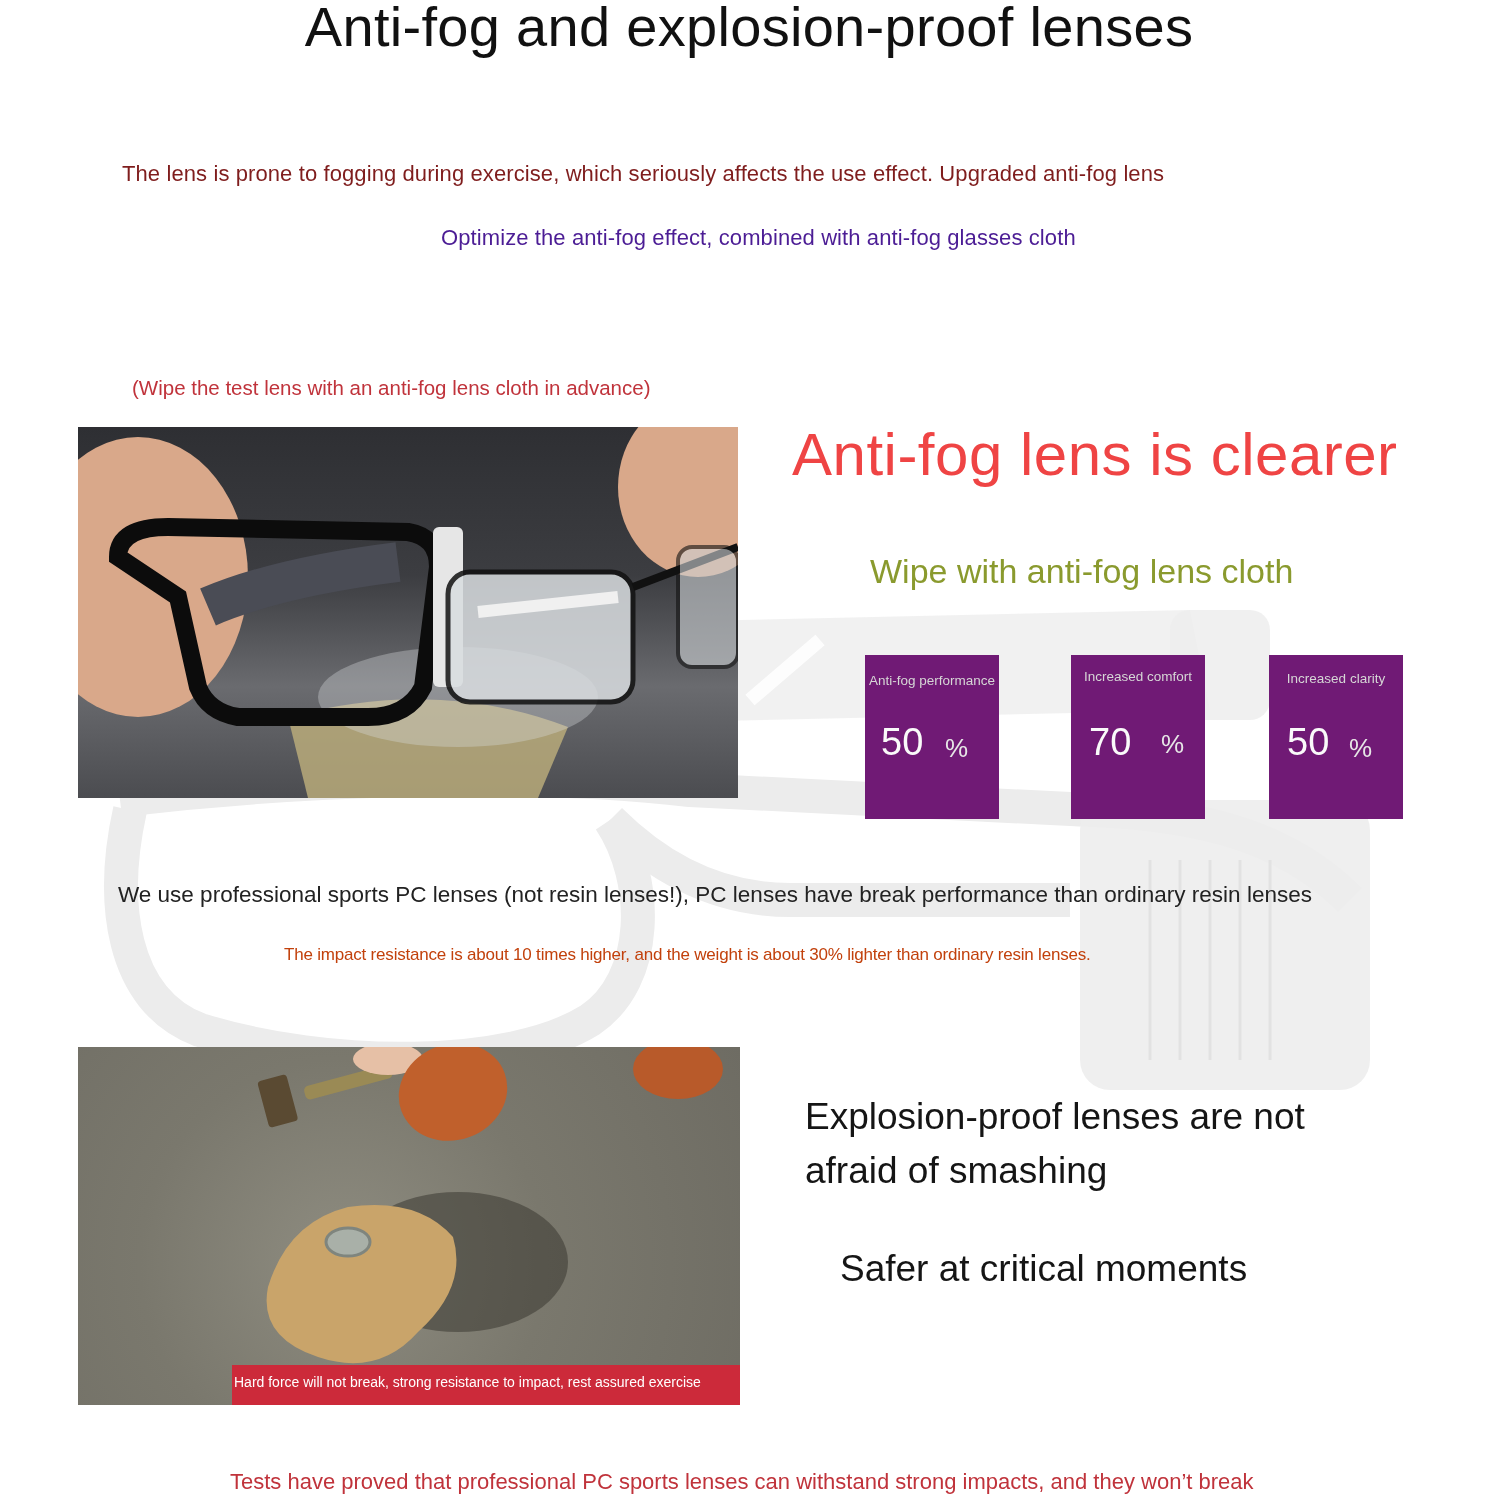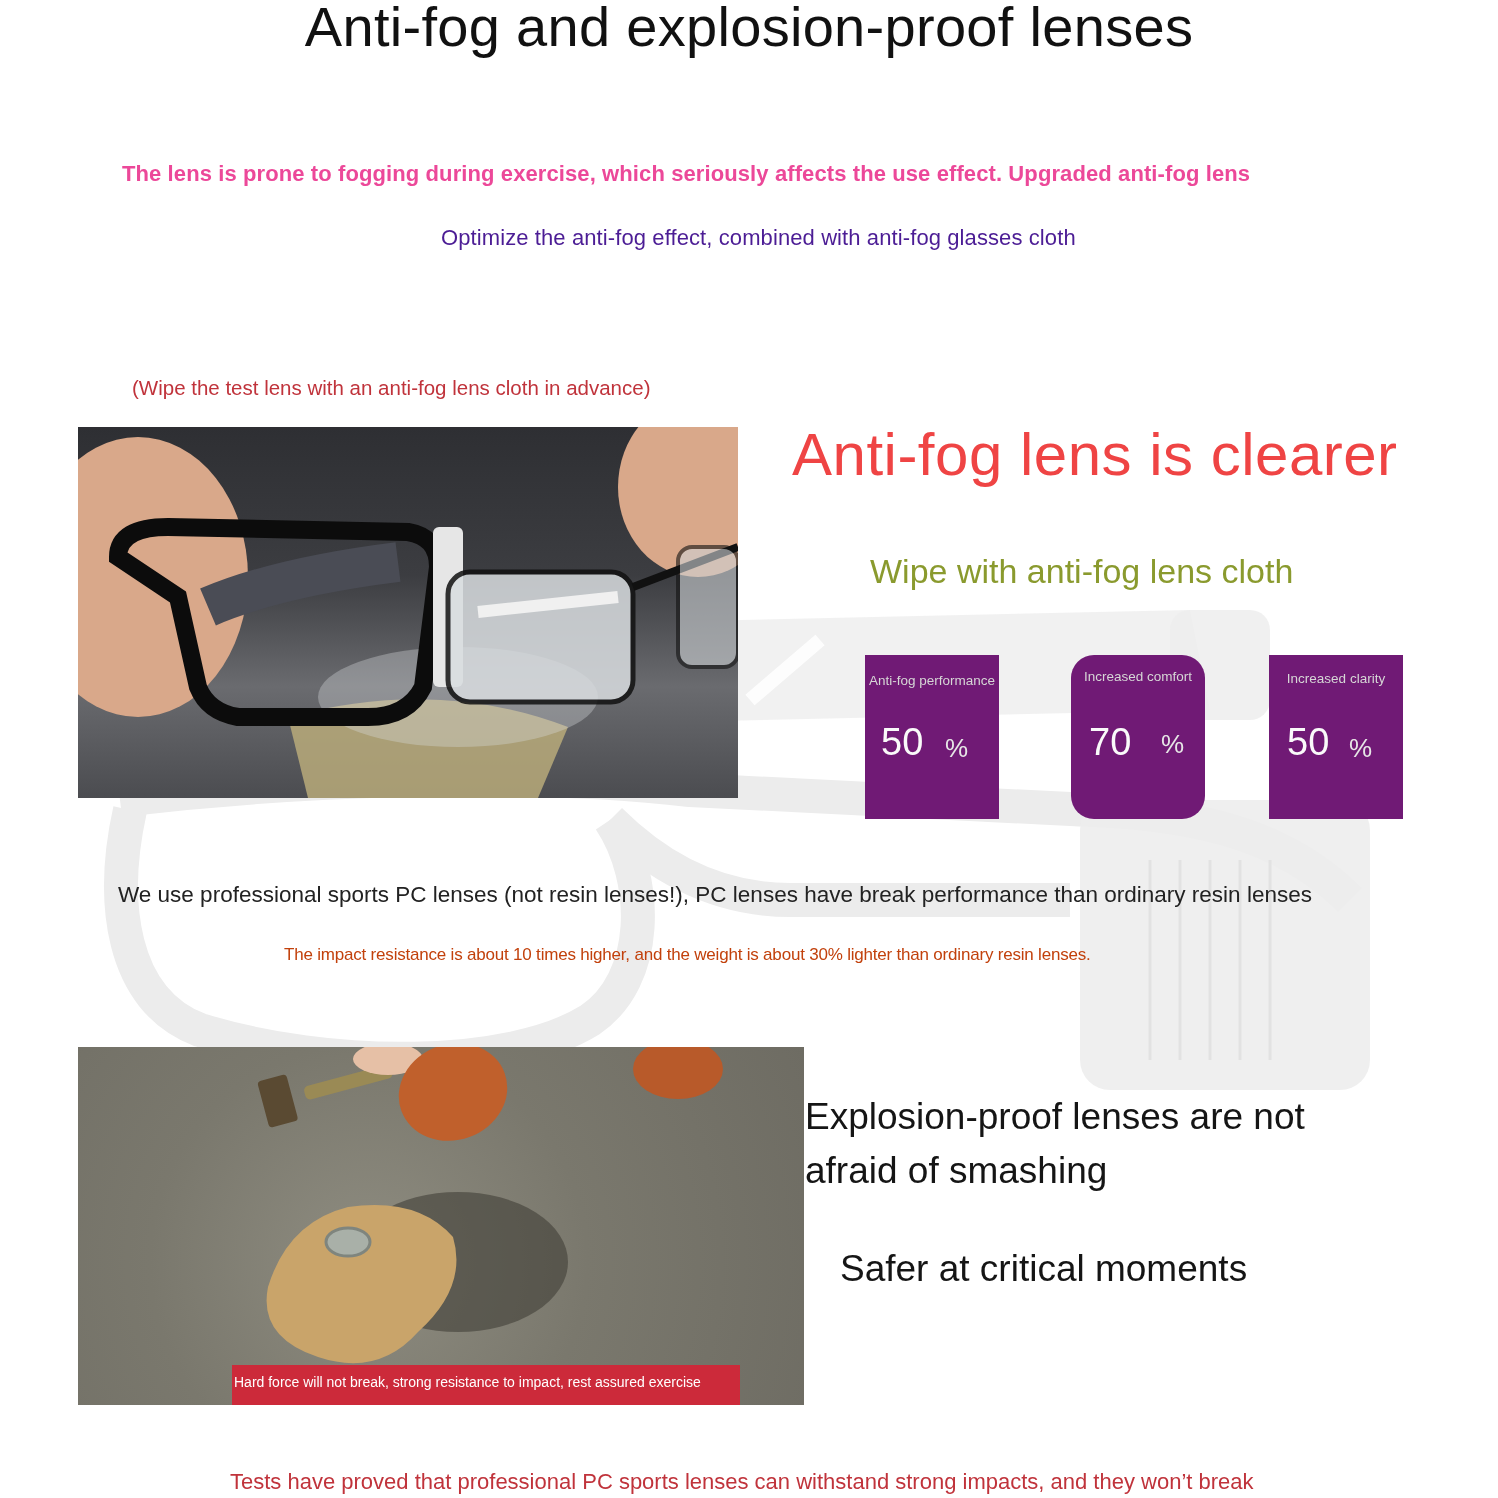--- a/index.html
+++ b/index.html
@@ -5,29 +5,29 @@
   * { box-sizing: border-box; margin: 0; padding: 0; }
   html, body { width: 1498px; height: 1498px; background: #ffffff; overflow: hidden; }
   body { position: relative; font-family: "Liberation Sans", "DejaVu Sans", sans-serif; color: #1a1a1a; }
 
   .abs { position: absolute; }
 
   
   .watermark { position: absolute; left: 90px; top: 600px; width: 1340px; height: 520px; z-index: 0; }
 
   .title { left: 0; width: 1498px; top: -6px; text-align: center; font-size: 56px; font-weight: 400; color: #111; letter-spacing: 0.3px; white-space: nowrap; }
-  .intro1 { left: 122px; top: 161px; font-size: 22px; color: #ec4899; white-space: nowrap; letter-spacing: 0.1px; font-weight: bold; }
+  .intro1 { left: 122px; top: 161px; font-size: 22px; color: #7f1d1d; white-space: nowrap; letter-spacing: 0.1px; }
   .intro2 { left: 441px; top: 225px; font-size: 22px; color: #4c1d95; white-space: nowrap; letter-spacing: 0.1px; }
 
   .note-red { left: 132px; top: 376px; font-size: 20.5px; color: #c0333b; white-space: nowrap; }
 
   .photo { z-index: 2; overflow: hidden; }
   .photo-fog { left: 78px; top: 427px; width: 660px; height: 371px;
     background: linear-gradient(180deg, #2e2f33 0%, #3c3d41 40%, #6a6b6f 70%, #4b4c50 100%); }
-  .photo-smash { left: 78px; top: 1047px; width: 726px; height: 358px;
+  .photo-smash { left: 78px; top: 1047px; width: 662px; height: 358px;
     background: radial-gradient(circle at 40% 60%, #8e8c80 0%, #7a786d 45%, #6e6c63 100%); }
 
   .heading-big { z-index: 2; left: 792px; top: 420px; font-size: 60px; color: #ef4444; white-space: nowrap; font-weight: 400; letter-spacing: 0.5px; }
   .sub-olive { z-index: 2; left: 870px; top: 552px; font-size: 34px; color: #8a9a2e; white-space: nowrap; }
 
   .stat { z-index: 2; position: absolute; width: 134px; height: 164px; background: #701a75; color: #e9e9e9; overflow: hidden; }
   .stat-label { position: absolute; top: 18px; left: 0; width: 100%; text-align: center; font-size: 13.5px; color: #d6d6d6; white-space: nowrap; }
   .stat-value { position: absolute; top: 66px; left: 16px; font-size: 38px; color: #fafafa; }
   .stat-pct { position: absolute; top: 78px; left: 80px; font-size: 26px; color: #e6e6e6; }
 
@@ -101,21 +101,21 @@
 </div>
 
 <div class="abs heading-big">Anti-fog lens is clearer</div>
 <div class="abs sub-olive">Wipe with anti-fog lens cloth</div>
 
 <div class="stat" style="left:865px; top:655px;">
   <div class="stat-label">Anti-fog performance</div>
   <div class="stat-value">50</div>
   <div class="stat-pct">%</div>
 </div>
-<div class="stat" style="left:1071px; top:655px;border-radius:23px;">
+<div class="stat" style="left:1071px; top:655px;">
   <div class="stat-label" style="top:14px;">Increased comfort</div>
   <div class="stat-value" style="left:18px;">70</div>
   <div class="stat-pct" style="left:90px; top:74px;">%</div>
 </div>
 <div class="stat" style="left:1269px; top:655px;">
   <div class="stat-label" style="top:16px;">Increased clarity</div>
   <div class="stat-value" style="left:18px;">50</div>
   <div class="stat-pct" style="left:80px;">%</div>
 </div>
 

